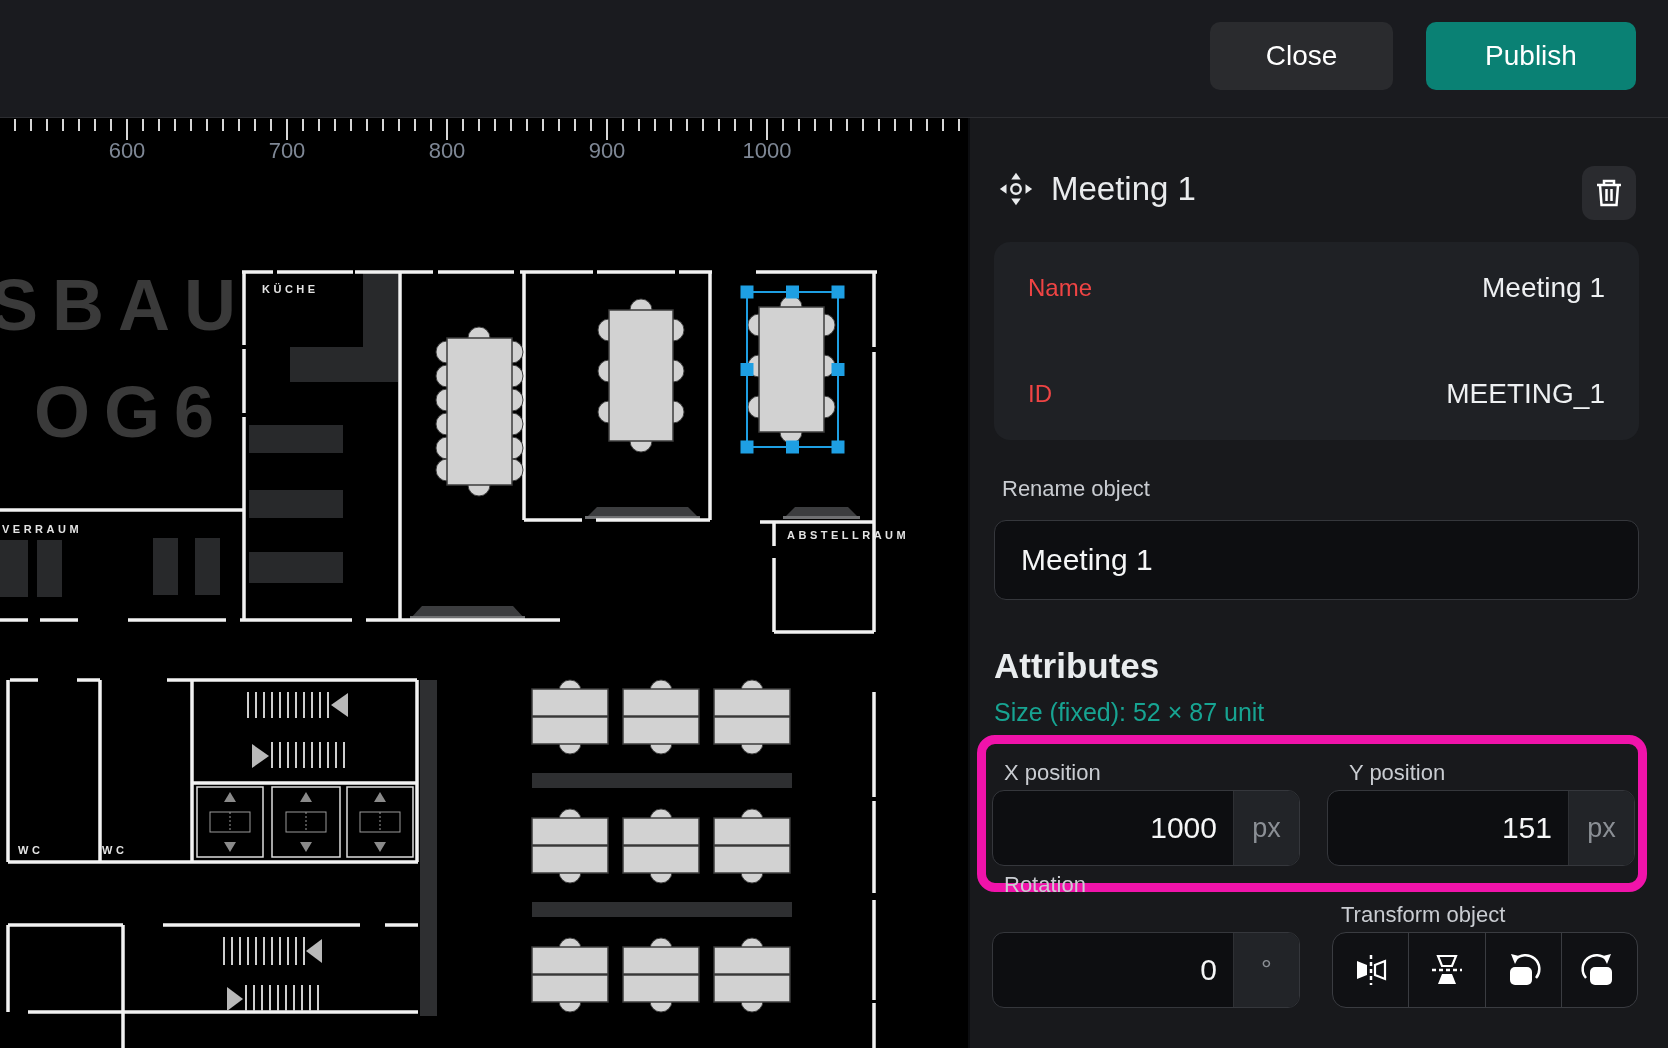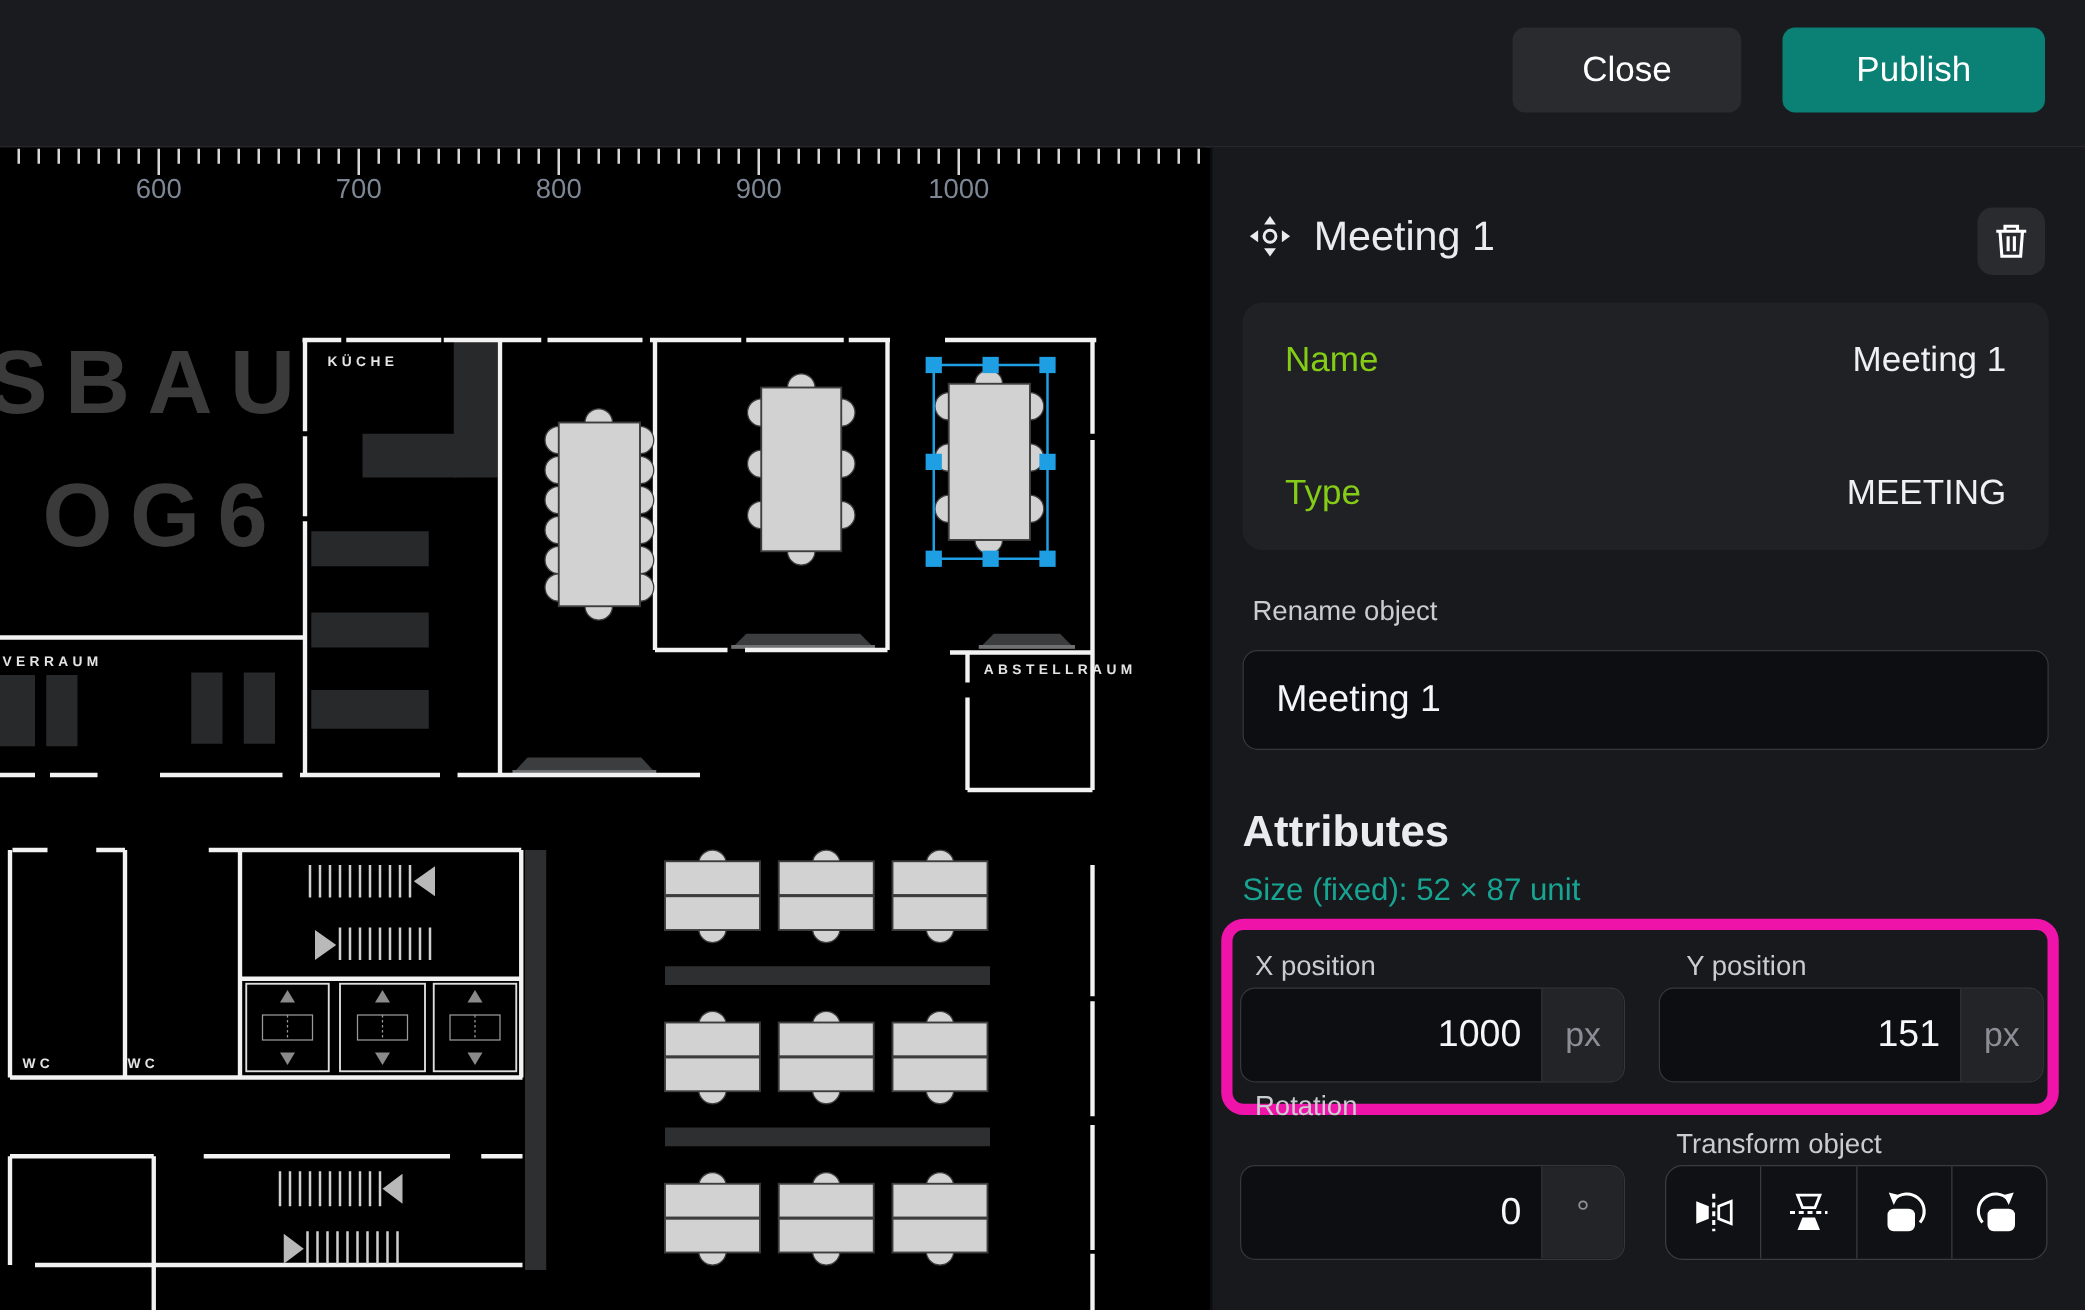--- a/index.html
+++ b/index.html
@@ -37,21 +37,21 @@
   .rlbl{fill:#7e8795;font-size:22px;}
 
   
   #sidebar{position:absolute;left:968px;top:118px;width:700px;height:930px;background:#18191c;border-left:2px solid #0c0d10;}
   .sb-abs{position:absolute;}
   #obj-title{left:27px;top:52px;display:flex;align-items:center;gap:16px;}
   #obj-title span{color:#e9ebed;font-size:33px;font-weight:500;}
   #trash-btn{left:612px;top:48px;width:54px;height:54px;background:#2a2b2f;border:none;border-radius:12px;display:flex;align-items:center;justify-content:center;cursor:pointer;}
   #info-card{left:24px;top:124px;width:645px;height:198px;background:#1f2125;border-radius:16px;padding:30px 34px;display:flex;flex-direction:column;justify-content:space-between;}
   .info-row{display:flex;justify-content:space-between;align-items:center;}
-  .info-label{color:#84cc16;font-size:28px;}
+  .info-label{color:#ef4444;font-size:24px;}
   .info-value{color:#eef0f2;font-size:28px;}
   .field-label{color:#c9ccd1;font-size:22px;}
   #rename-label{left:32px;top:358px;}
   #rename-input{left:24px;top:402px;width:645px;height:80px;background:#0d0e11;border:1.5px solid #35373c;border-radius:12px;color:#f5f6f7;font-size:30px;padding:0 26px;outline:none;}
   #attr-heading{left:24px;top:528px;color:#e9ecee;font-size:35px;font-weight:700;}
   #size-note{left:24px;top:580px;color:#17a492;font-size:25px;}
   #magenta-box{left:7px;top:617px;width:670px;height:157px;border:9px solid #f013aa;border-radius:18px;pointer-events:none;}
   .pos-label{position:absolute;}
   #x-label{left:34px;top:642px;}
   #y-label{left:379px;top:642px;}
@@ -387,22 +387,22 @@
         <line x1="15.5" y1="10" x2="15.5" y2="22" stroke="#fff" stroke-width="2.5"></line>
       </svg>
     </button>
 
     <div class="sb-abs" id="info-card">
       <div class="info-row">
         <span class="info-label">Name</span>
         <span class="info-value">Meeting 1</span>
       </div>
       <div class="info-row">
-        <span class="info-label">Type</span>
-        <span class="info-value">MEETING</span>
+        <span class="info-label">ID</span>
+        <span class="info-value">MEETING_1</span>
       </div>
     </div>
 
     <div class="sb-abs field-label" id="rename-label">Rename object</div>
     <input class="sb-abs" id="rename-input" value="Meeting 1" style="">
 
     <div class="sb-abs" id="attr-heading">Attributes</div>
     <div class="sb-abs" id="size-note">Size (fixed): 52 × 87 unit</div>
 
     <div class="sb-abs" id="magenta-box"></div>

